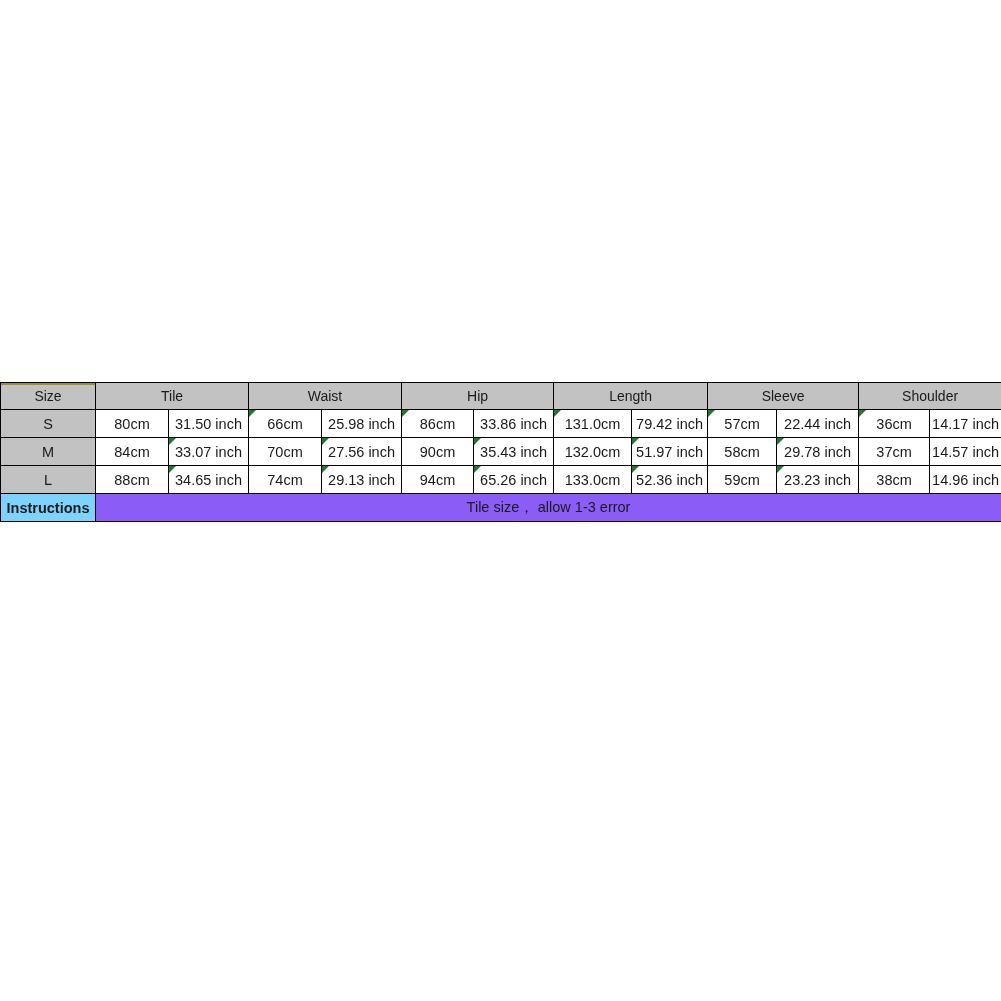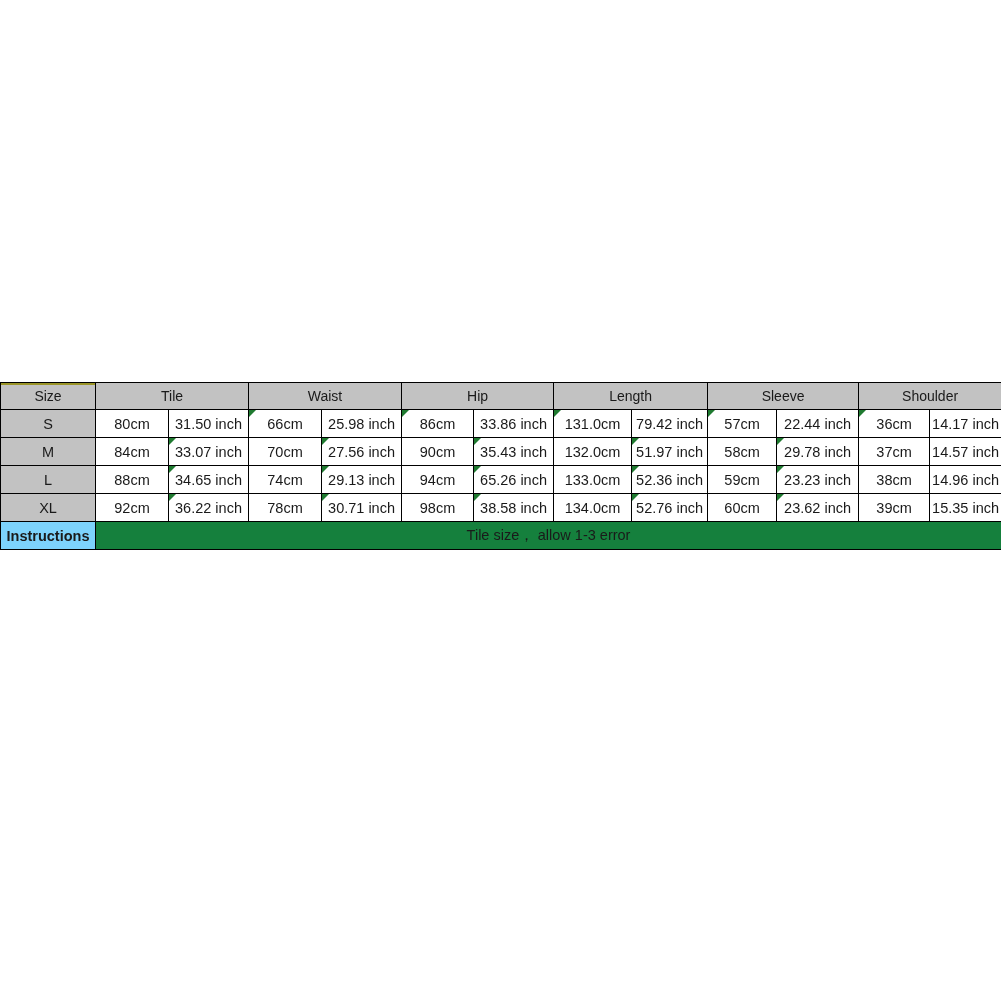--- a/index.html
+++ b/index.html
@@ -60,21 +60,21 @@
   }
 
   
   td.instructions-label {
     background: #7dd3fc;
     font-weight: bold;
     font-size: 15.5px;
     color: #000000;
   }
   td.instructions-text {
-    background: #15803d;
+    background: #8b5cf6;
     font-size: 14.5px;
     height: 29px;
   }
 
   
   .flag-tl::before {
     content: "";
     position: absolute;
     left: 0;
     top: 0;
@@ -161,35 +161,20 @@
         <td class="val">94cm</td>
         <td class="val flag-tl">65.26 inch</td>
         <td class="val">133.0cm</td>
         <td class="val flag-tl">52.36 inch</td>
         <td class="val">59cm</td>
         <td class="val flag-tl">23.23 inch</td>
         <td class="val">38cm</td>
         <td class="val">14.96 inch</td>
       </tr>
 
-      <tr>
-        <td class="size-label">XL</td>
-        <td class="val">92cm</td>
-        <td class="val flag-tl">36.22 inch</td>
-        <td class="val">78cm</td>
-        <td class="val flag-tl">30.71 inch</td>
-        <td class="val">98cm</td>
-        <td class="val flag-tl">38.58 inch</td>
-        <td class="val">134.0cm</td>
-        <td class="val flag-tl">52.76 inch</td>
-        <td class="val">60cm</td>
-        <td class="val flag-tl">23.62 inch</td>
-        <td class="val">39cm</td>
-        <td class="val">15.35 inch</td>
-      </tr>
 
 
 
       <tr>
         <td class="instructions-label">Instructions</td>
         <td class="instructions-text" colspan="12">Tile size， allow 1-3 error</td>
       </tr>
 
     </tbody>
   </table>

